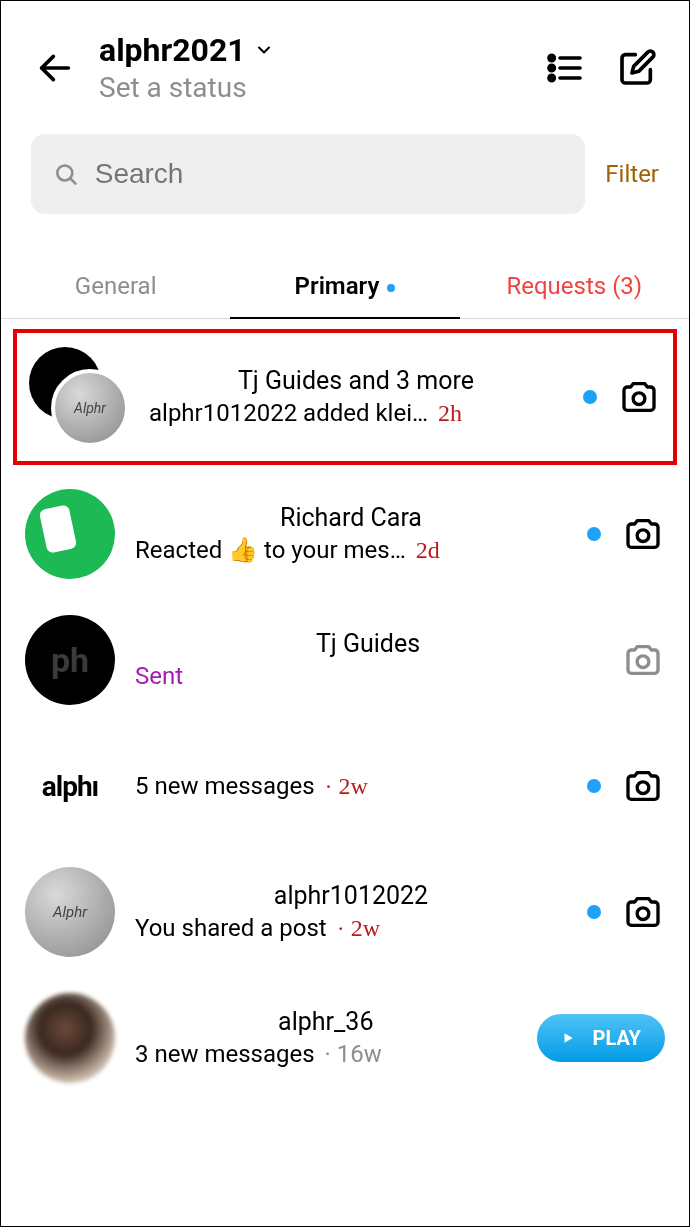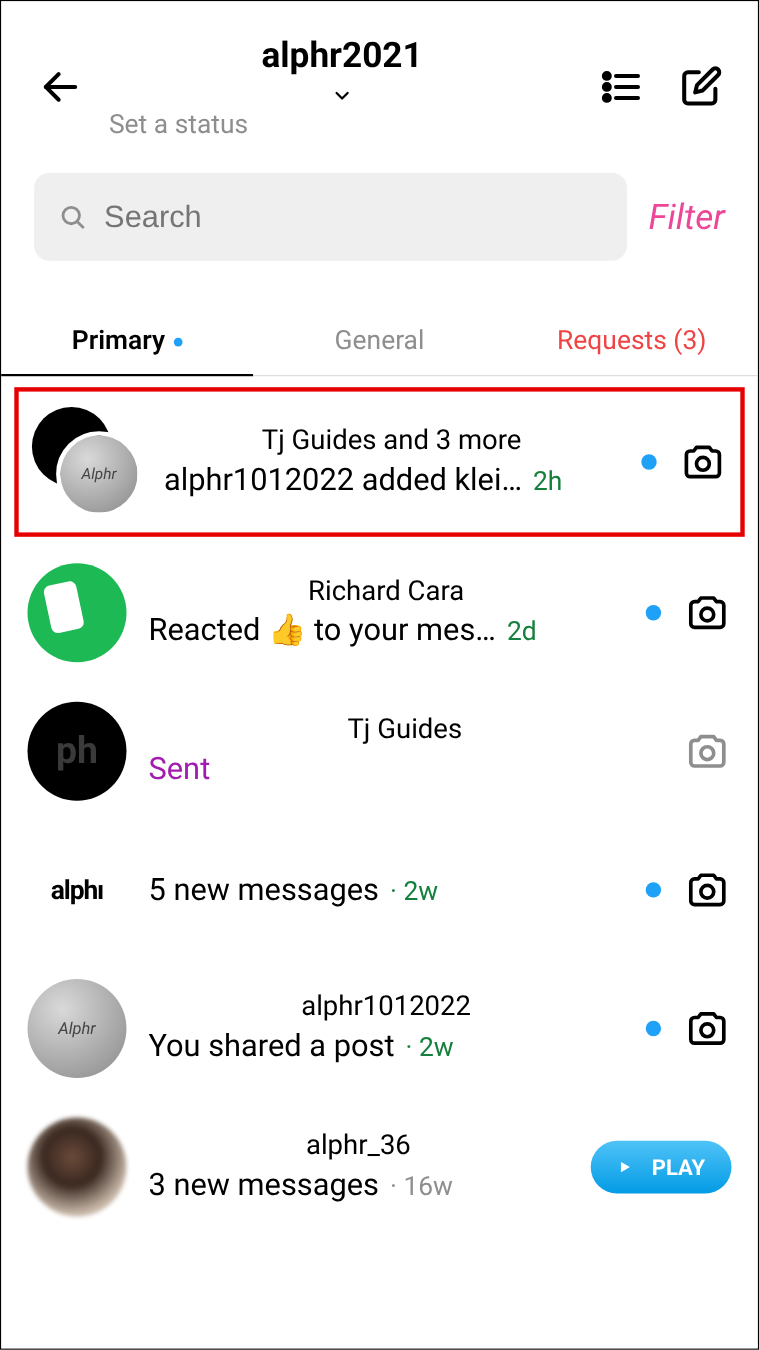--- a/index.html
+++ b/index.html
@@ -13,42 +13,42 @@
     position: relative;
   }
   .header {
     display: flex;
     align-items: center;
     padding: 30px 30px 20px 30px;
     gap: 20px;
   }
   .back-btn { width: 48px; height: 48px; display:flex; align-items:center; justify-content:center; }
   .title-block { flex: 1; }
-  .username-row { display:flex; align-items:center; gap:8px;flex-direction:column; }
+  .username-row { display:flex; align-items:center; gap:8px; }
   .username { font-size: 32px; font-weight: 700; color:#000; }
   .chev { display:inline-flex; }
-  .status { font-size: 24px; color:#8e8e8e; margin-top:2px; }
+  .status { font-size: 28px; color:#8e8e8e; margin-top:2px; }
   .hdr-icons { display:flex; gap:28px; align-items:center; }
   .hdr-icon { width:44px; height:44px; display:flex; align-items:center; justify-content:center; }
 
   .search-row { display:flex; align-items:center; padding: 10px 30px 10px 30px; gap:20px; }
   .search-box {
     flex:1;
     background:#efefef;
     border-radius: 14px;
     height: 80px;
     display:flex; align-items:center;
     padding: 0 22px;
     gap:16px;
   }
   .search-box input {
     border:none; background:transparent; outline:none;
     font-size: 28px; color:#8e8e8e; width:100%;
   }
-  .filter { font-size:32px; color:#ec4899;font-style:italic; }
+  .filter { font-size:24px; color:#a16207; }
 
   .tabs {
     display:flex;
     margin-top: 30px;
     border-bottom:1px solid #dbdbdb;
     width:100%;
   }
   .tab {
     flex:1;
     text-align:center;
@@ -83,30 +83,30 @@
     background:#ccc; display:flex; align-items:center; justify-content:center;
     overflow:hidden; font-size:12px; color:#555;
   }
   .avatar-stack { position:relative; width:100px; height:100px; flex-shrink:0; }
   .avatar-stack .a1 { position:absolute; top:0; left:0; width:72px; height:72px; border-radius:50%; background:#000; }
   .avatar-stack .a2 { position:absolute; bottom:0; right:0; width:78px; height:78px; border-radius:50%; background:radial-gradient(circle at 35% 30%, #d9d9d9, #888); border:4px solid #fff; display:flex; align-items:center; justify-content:center; font-size:14px; color:#444; font-style:italic;}
   .avatar.green { background:#1db954; position:relative; }
   .avatar.green::after { content:""; position:absolute; width:30px; height:44px; background:#fff; top:18px; left:18px; border-radius:6px; transform:rotate(-12deg); }
   .avatar.black { background:#000; color:#555; font-size:32px; font-weight:700; }
   .avatar.black::before { content:"ph"; color:#3a3a3a; font-size:34px; }
-  .avatar.white-alphr { background:#fff; color:#000; font-size:24px; font-weight:700; letter-spacing:-1px; }
+  .avatar.white-alphr { background:#fff; color:#000; font-size:28px; font-weight:700; letter-spacing:-1px; }
   .avatar.gray-alphr { background:radial-gradient(circle at 35% 30%, #d9d9d9, #888); color:#444; font-size:15px; font-style:italic; }
   .avatar.blur { background: radial-gradient(circle at 45% 40%, #6b4a3a 0%, #3a2820 35%, #c8b8a8 70%, #d8cdc2 100%); filter: blur(2px); }
 
   .conv-text { flex:1; min-width:0; }
   .conv-title { font-size:25px; color:#000; line-height:1.3; white-space:nowrap; overflow:hidden; text-overflow:ellipsis;text-align:center;}
-  .conv-sub { font-size:28px; color:#000; line-height:1.35; white-space:nowrap; overflow:hidden; text-overflow:ellipsis;}
+  .conv-sub { font-size:24px; color:#000; line-height:1.35; white-space:nowrap; overflow:hidden; text-overflow:ellipsis;}
   .conv-sub.muted { color:#a21caf; }
   .conv-time { color:#8e8e8e; margin-left:10px; font-size:24px; }
-  .conv-time.black { color:#15803d; }
+  .conv-time.black { color:#b91c1c;font-family:Liberation Serif, serif; }
 
   .unread-dot {
     width:14px; height:14px; background:#1ea1f7; border-radius:50%;
     flex-shrink:0;
   }
   .camera { width:44px; height:44px; flex-shrink:0; display:flex; align-items:center; justify-content:center; }
   .play-btn {
     background: linear-gradient(180deg, #4fc3f7, #039be5);
     color:#fff; font-weight:700; font-size:20px;
     border-radius: 28px; padding: 12px 24px;
@@ -162,24 +162,24 @@
     <svg width="28" height="28" viewBox="0 0 24 24" fill="none" stroke="#8e8e8e" stroke-width="2.4" stroke-linecap="round">
         <circle cx="11" cy="11" r="7"></circle>
         <line x1="21" y1="21" x2="16.2" y2="16.2"></line>
       </svg>
     <input type="text" placeholder="Search" style="">
   </div>
   <div class="filter">Filter</div>
 </div>
 
 <div class="tabs">
+  <div class="tab">General</div>
   <div class="tab active">
     <span>Primary</span><span class="tab-dot"></span>
   </div>
-  <div class="tab">General</div>
   <div class="tab requests">Requests (3)</div>
 </div>
 
 <div class="conv-list" id="conv-list">
     <div class="conv highlight">
     <div class="avatar-stack">
       <div class="a1"></div>
         <div class="a2">Alphr</div>
       </div>
     <div class="conv-text">

